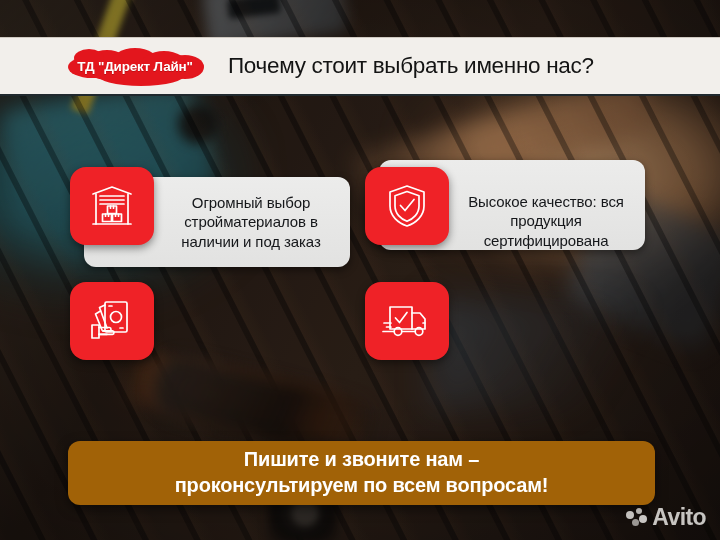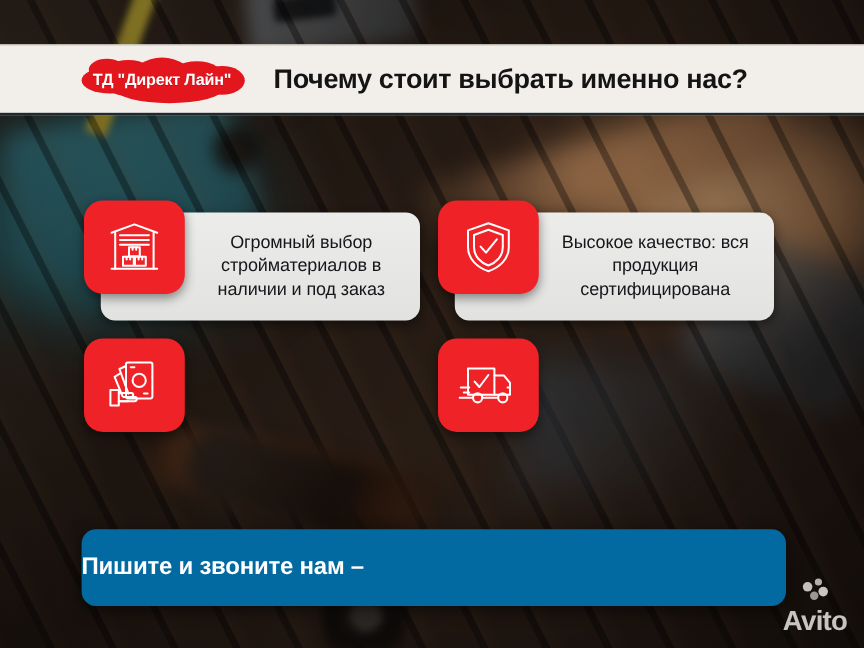--- a/index.html
+++ b/index.html
@@ -136,21 +136,21 @@
   .logo .b8 { left:112px; top:14px; width:24px; height:16px; }
   .logo-text {
     position:relative; z-index:2;
     color:#ffffff; font-weight:bold; font-size:13.5px;
     letter-spacing:-.2px; white-space:nowrap;
     transform:skewX(-4px);
     text-shadow:0 1px 0 rgba(120,0,0,.35);
   }
   #header-title {
     margin-left:24px;
-    font-size:22.5px; font-weight:bold; color:#141414;
+    font-size:22.5px; font-weight:normal; color:#141414;
     letter-spacing:-.3px; white-space:nowrap;
   }
 
   
   #cards { position:absolute; left:0; top:0; width:720px; height:540px; z-index:4; }
   .card {
     position:absolute; width:266px; height:90px;
     background:linear-gradient(180deg,#ececeb 0%, #e2e2e1 100%);
     border-radius:12px;
     box-shadow:0 3px 9px rgba(0,0,0,.45);
@@ -168,43 +168,43 @@
     background:#ef2227;
     border-radius:16px;
     box-shadow:0 3px 9px rgba(0,0,0,.45);
     display:flex; align-items:center; justify-content:center;
   }
   .icon-tile svg { display:block; }
 
   
   #card-1 { left:84px;  top:177px; }
   #tile-1 { left:70px;  top:167px; }
-  #card-2 { left:379px; top:177px; }
+  #card-2 { left:379px; top:160px;align-items:flex-end; }
   #tile-2 { left:365px; top:167px; }
   #card-3 { left:84px;  top:292px; }
   #tile-3 { left:70px;  top:282px; }
   #card-4 { left:379px; top:292px; }
   #tile-4 { left:365px; top:282px; }
 
   
   #cta {
     position:absolute; left:68px; top:441px; width:587px; height:64px;
-    background:#0369a1; border-radius:12px;
+    background:#a16207; border-radius:12px;
     box-shadow:0 4px 12px rgba(0,0,0,.5);
     display:flex; flex-direction:column;
-    align-items:flex-start; justify-content:center;
+    align-items:center; justify-content:center;
     z-index:6;
   }
   #cta .l { color:#fff; font-weight:bold; font-size:20px; line-height:1.28; letter-spacing:-.2px; white-space:nowrap; }
 
   
   #avito {
     position:absolute; right:14px; bottom:11px;
     display:flex; align-items:center; gap:5px;
-    z-index:7; opacity:.82;flex-direction:column;
+    z-index:7; opacity:.82;
   }
   #avito .marks { position:relative; width:21px; height:19px; flex:none; }
   #avito .marks i { position:absolute; border-radius:50%; display:block; }
   #avito .m1 { left:0;    top:3px;  width:8px;  height:8px;  background:#e9e7e4; }
   #avito .m2 { left:6px;  top:11px; width:7px;  height:7px;  background:#b9b6b2; }
   #avito .m3 { left:10px; top:0;    width:6px;  height:6px;  background:#d7d4d0; }
   #avito .m4 { left:13px; top:7px;  width:8px;  height:8px;  background:#f0eeec; }
   #avito .word { color:#efedea; font-size:23px; font-weight:bold; letter-spacing:-.6px; line-height:1; }
 </style>
 </head>
@@ -304,20 +304,21 @@
       <circle cx="37" cy="30.5" r="3.8"></circle>
       <path d="M20 30.5 H33"></path>
       <path d="M2 22 H9 M4.5 26 H9 M1 30.5 H12"></path>
       <path d="M41 22 h2"></path>
     </svg>
   </div>
 </div>
 
 <div id="cta">
   <div class="l">Пишите и звоните нам –</div>
+  <div class="l">проконсультируем по всем вопросам!</div>
 </div>
 
 <div id="avito">
   <span class="marks">
     <i class="m1"></i>
     <i class="m2"></i>
     <i class="m3"></i>
     <i class="m4"></i>
   </span>
   <span class="word">Avito</span>

